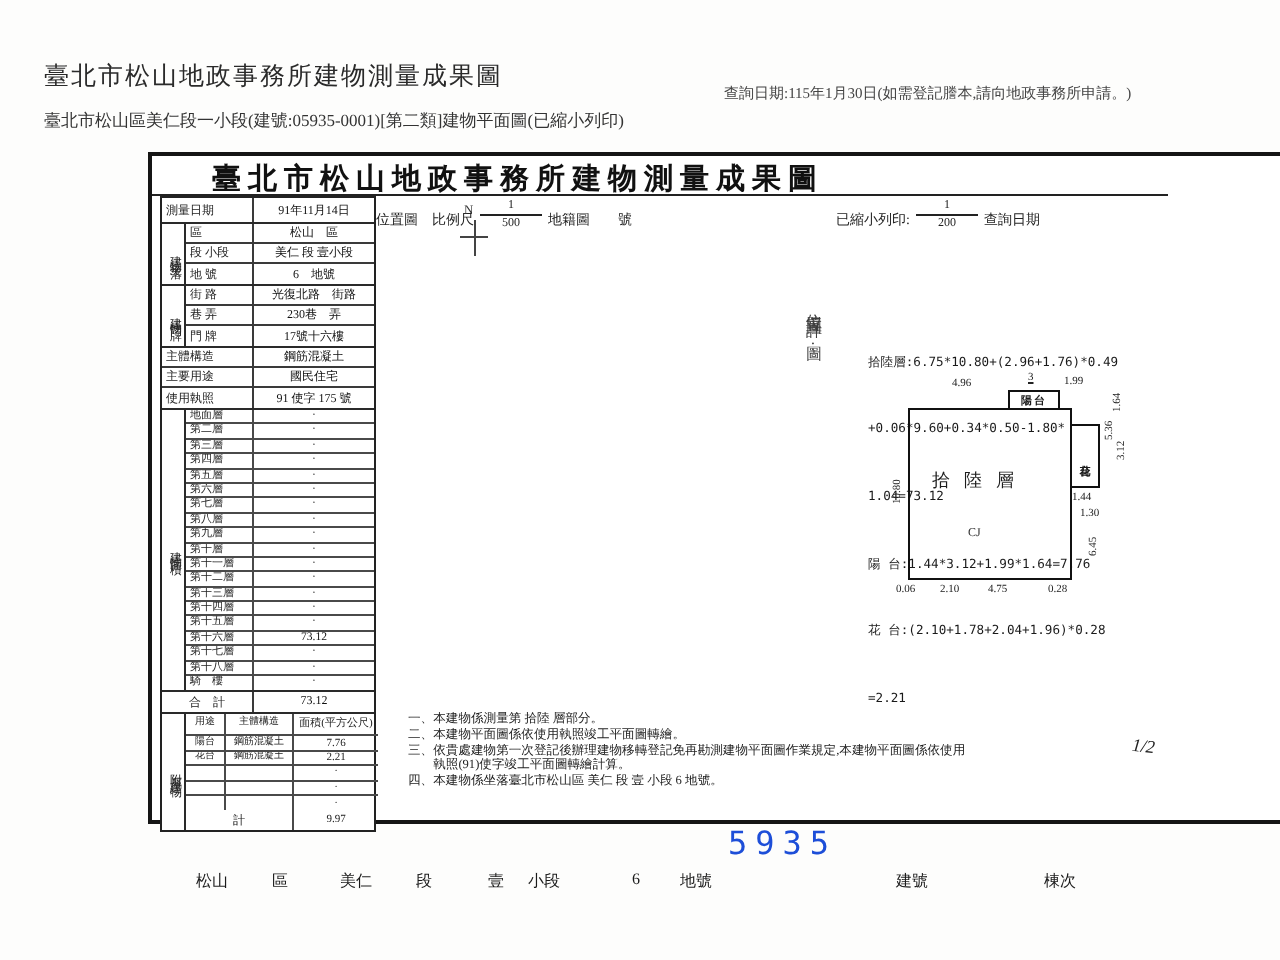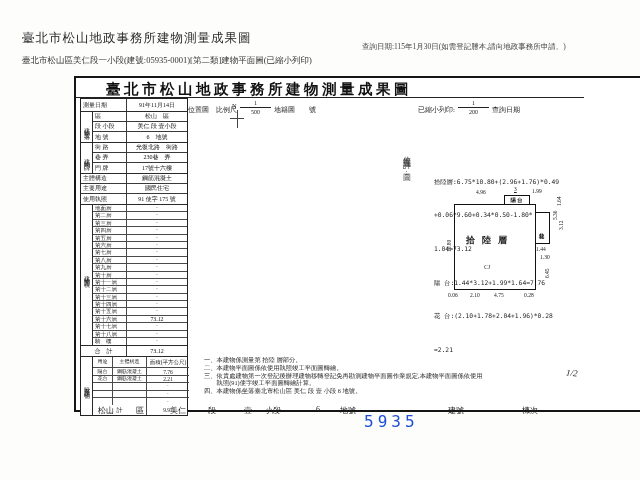--- a/index.html
+++ b/index.html
@@ -66,42 +66,42 @@
   #calc { left:358px; top:66px; width:160px; font-family:"DejaVu Sans Mono","Liberation Sans",monospace;
           font-size:6.3px; line-height:8.4px; color:#1a1a1a; white-space:pre; }
 
   
   #plan { left:364px; top:112px; width:145px; height:118px; }
   #plan-rect { left:14px; top:14px; width:82px; height:86px; border:1.3px solid #111; }
   #plan-balcony { left:64px; top:5px; width:26px; height:10px; border:1px solid #111; display:flex; align-items:center; justify-content:center; }
   #plan-balcony span { font-size:5.5px; font-weight:bold; letter-spacing:1px; }
   #plan-annex { left:95px; top:22px; width:15px; height:32px; border:1px solid #111; display:flex; align-items:center; justify-content:center; }
   #plan-annex span { writing-mode:vertical-rl; text-orientation:upright; font-size:5.5px; font-weight:bold; }
-  #plan-floor { left:26px; top:44px; font-size:9px; font-weight:bold; letter-spacing:7px; white-space:nowrap; }
+  #plan-floor { left:26px; top:44px; font-size:9px; font-weight:normal; letter-spacing:7px; white-space:nowrap; }
   #plan-mark { left:44px; top:74px; font-size:6px; color:#333; }
   .dim { position:absolute; font-size:5.5px; color:#222; white-space:nowrap; }
   .rot { transform:rotate(-90deg); transform-origin:left top; }
   #dim-top { left:36px; top:-1px; } #dim-lot { left:74px; top:-4px; text-decoration:underline; }
   #dim-left { left:6px; top:62px; } #dim-bw { left:92px; top:-2px; }
   #dim-bh { left:116px; top:16px; } #dim-aw { left:96px; top:56px; }
   #dim-ah { left:118px; top:40px; } #dim-ru { left:112px; top:30px; }
   #dim-rm { left:100px; top:64px; } #dim-rl { left:104px; top:88px; }
   #dim-b1 { left:8px; top:102px; } #dim-b2 { left:30px; top:102px; }
   #dim-b3 { left:54px; top:102px; } #dim-b4 { left:84px; top:102px; }
 
   
   #notes { left:128px; top:278px; width:368px; font-size:6.3px; line-height:7.8px; color:#1d1d1d; }
   .note-line { white-space:nowrap; overflow:hidden; }
 
   #page-marker { left:490px; top:290px; font-size:9px; font-style:italic; transform:rotate(6deg); color:#222; }
 
   
-  .foot { position:absolute; top:405px; font-size:8px; color:#1a1a1a; }
+  .foot { position:absolute; top:435px; font-size:8px; color:#1a1a1a; }
   #f-d1{left:98px;} #f-d2{left:136px;} #f-s1{left:170px;} #f-s2{left:208px;}
-  #f-ss1{left:244px;} #f-ss2{left:264px;font-style:italic;} #f-lot{left:316px;} #f-lotl{left:340px;}
+  #f-ss1{left:244px;} #f-ss2{left:264px;} #f-lot{left:316px;} #f-lotl{left:340px;}
   #f-bldl{left:448px;} #f-unit{left:522px;}
   #stamp { position:absolute; left:364px; top:412px; font-size:16px; letter-spacing:4px;
            font-family:"DejaVu Sans Mono",monospace; color:#1d4ed8; }
 </style>
 </head>
 <body>
 
 <div class="abs" id="sys-title">臺北市松山地政事務所建物測量成果圖</div>
 <div class="abs" id="sys-date">查詢日期:115年1月30日(如需登記謄本,請向地政事務所申請。)</div>
 <div class="abs" id="sys-sub">臺北市松山區美仁段一小段(建號:05935-0001)[第二類]建物平面圖(已縮小列印)</div>

